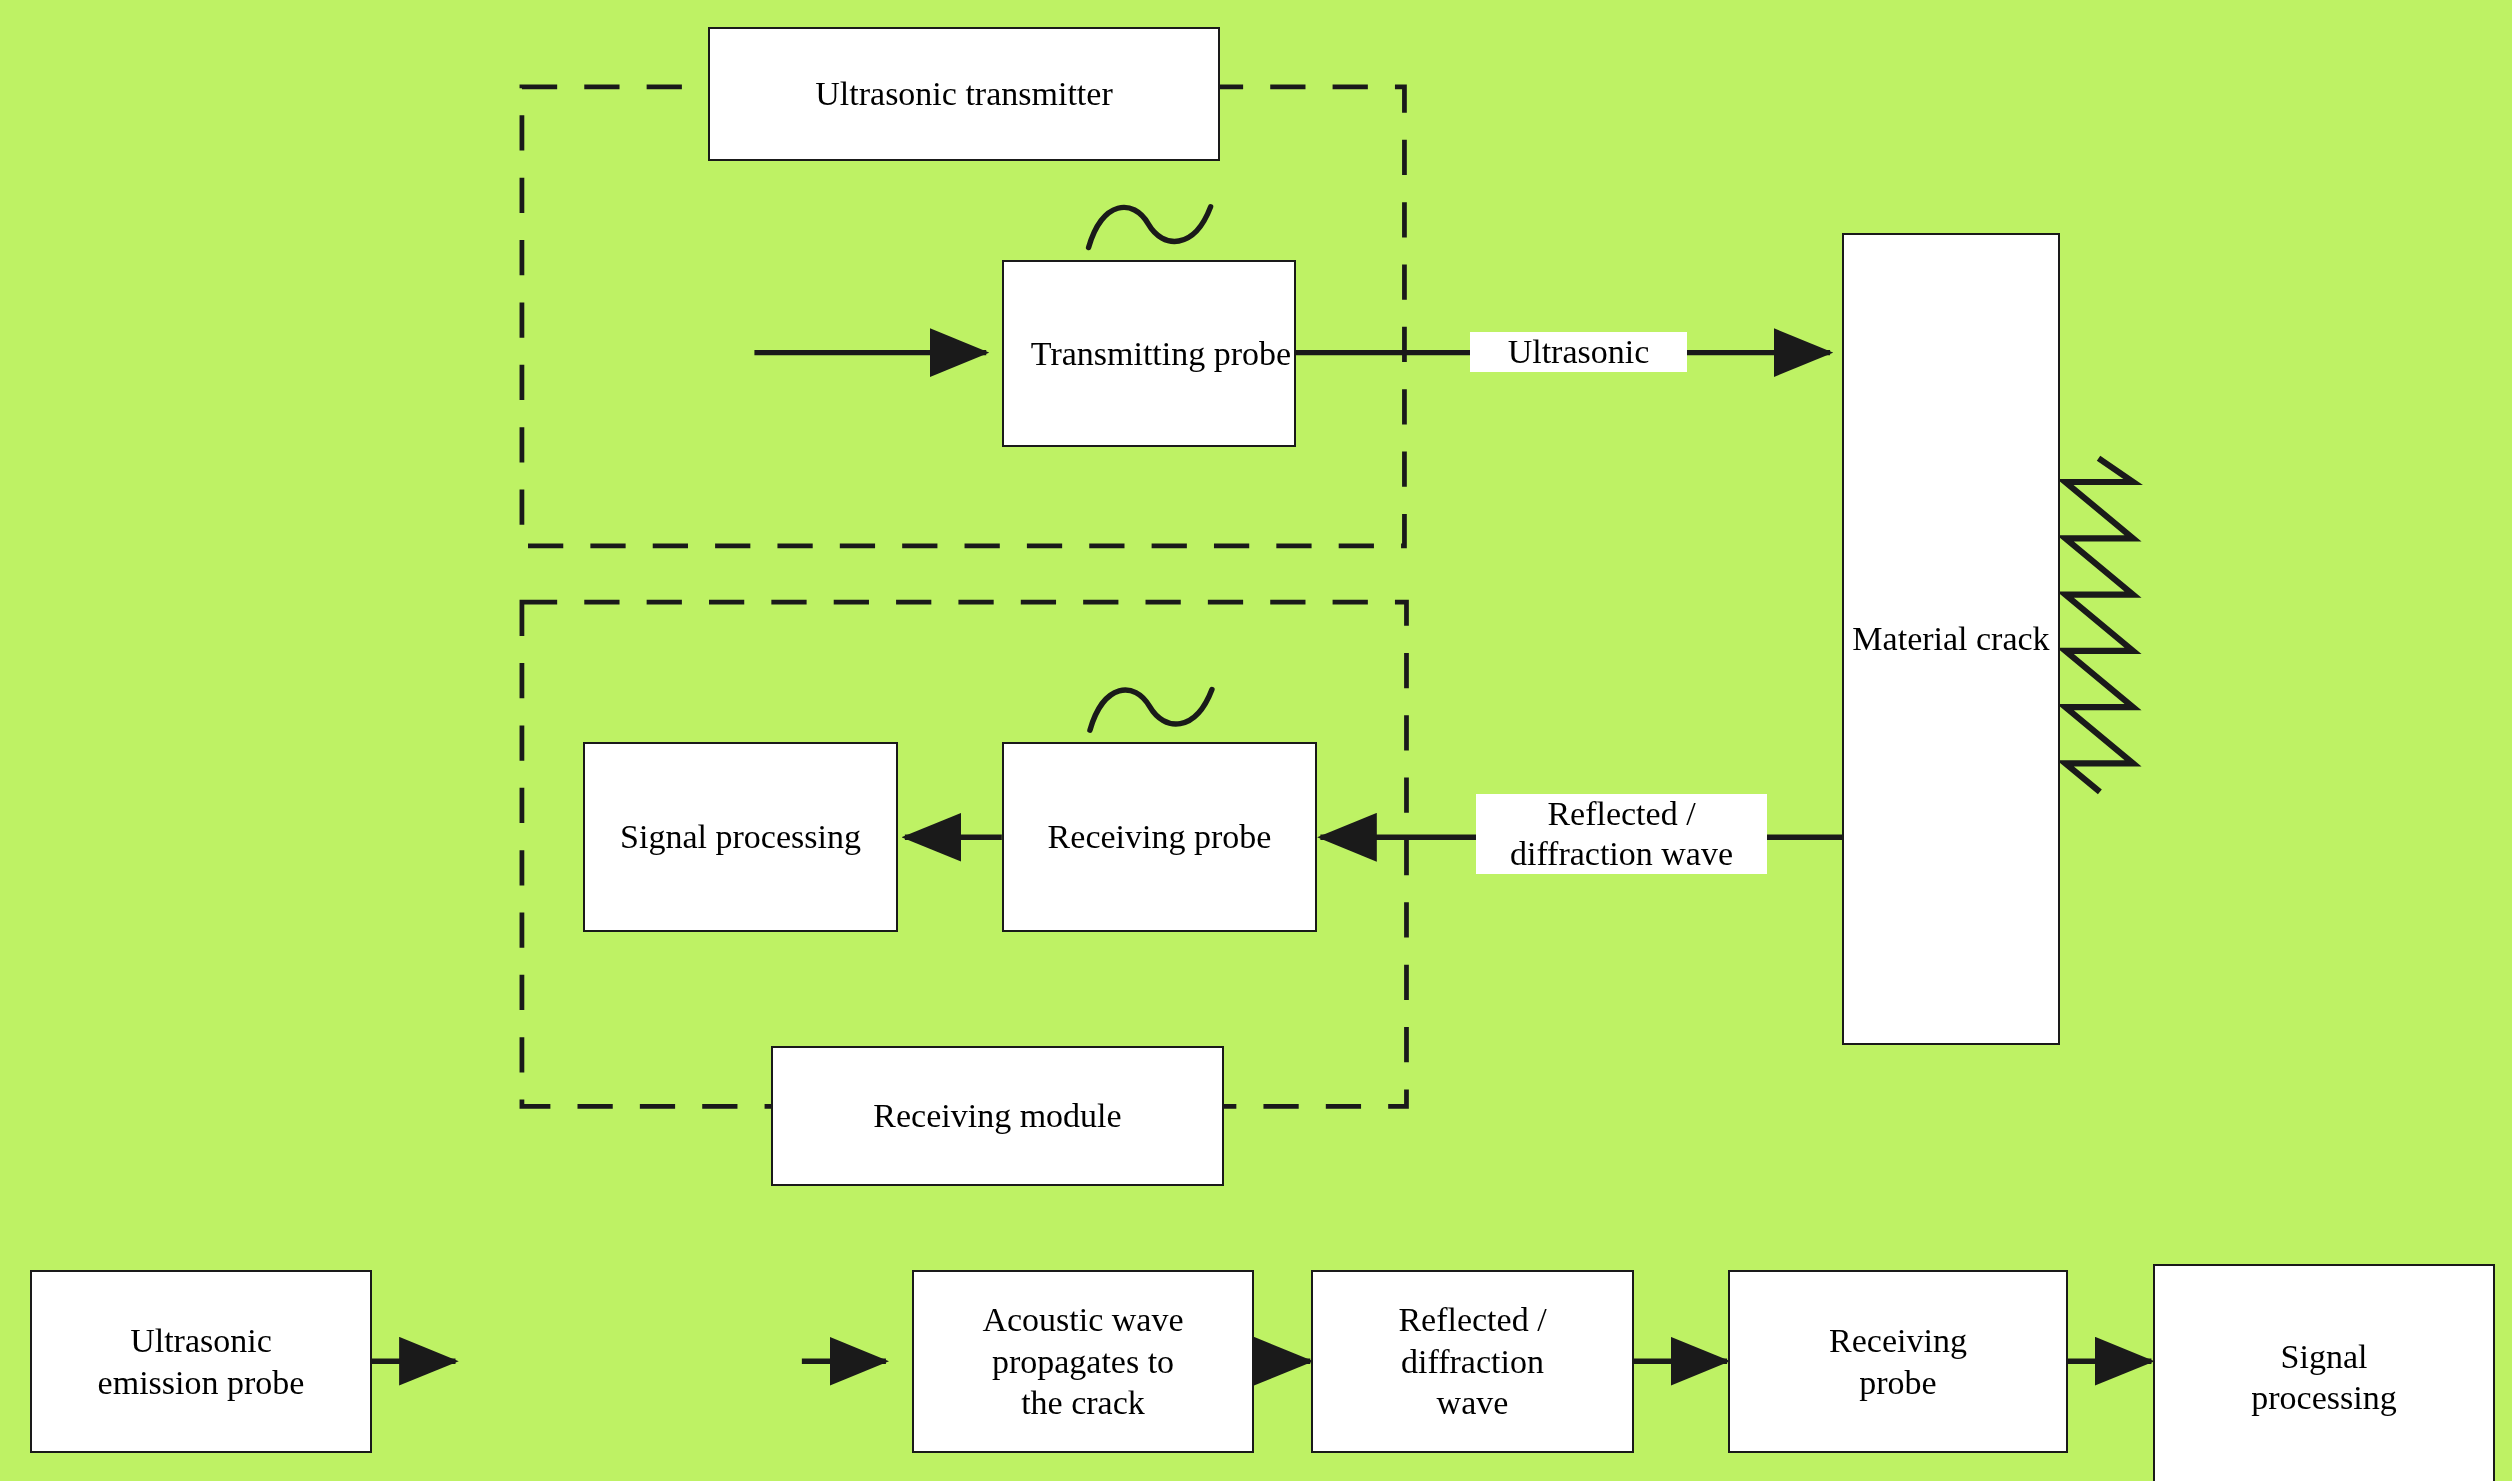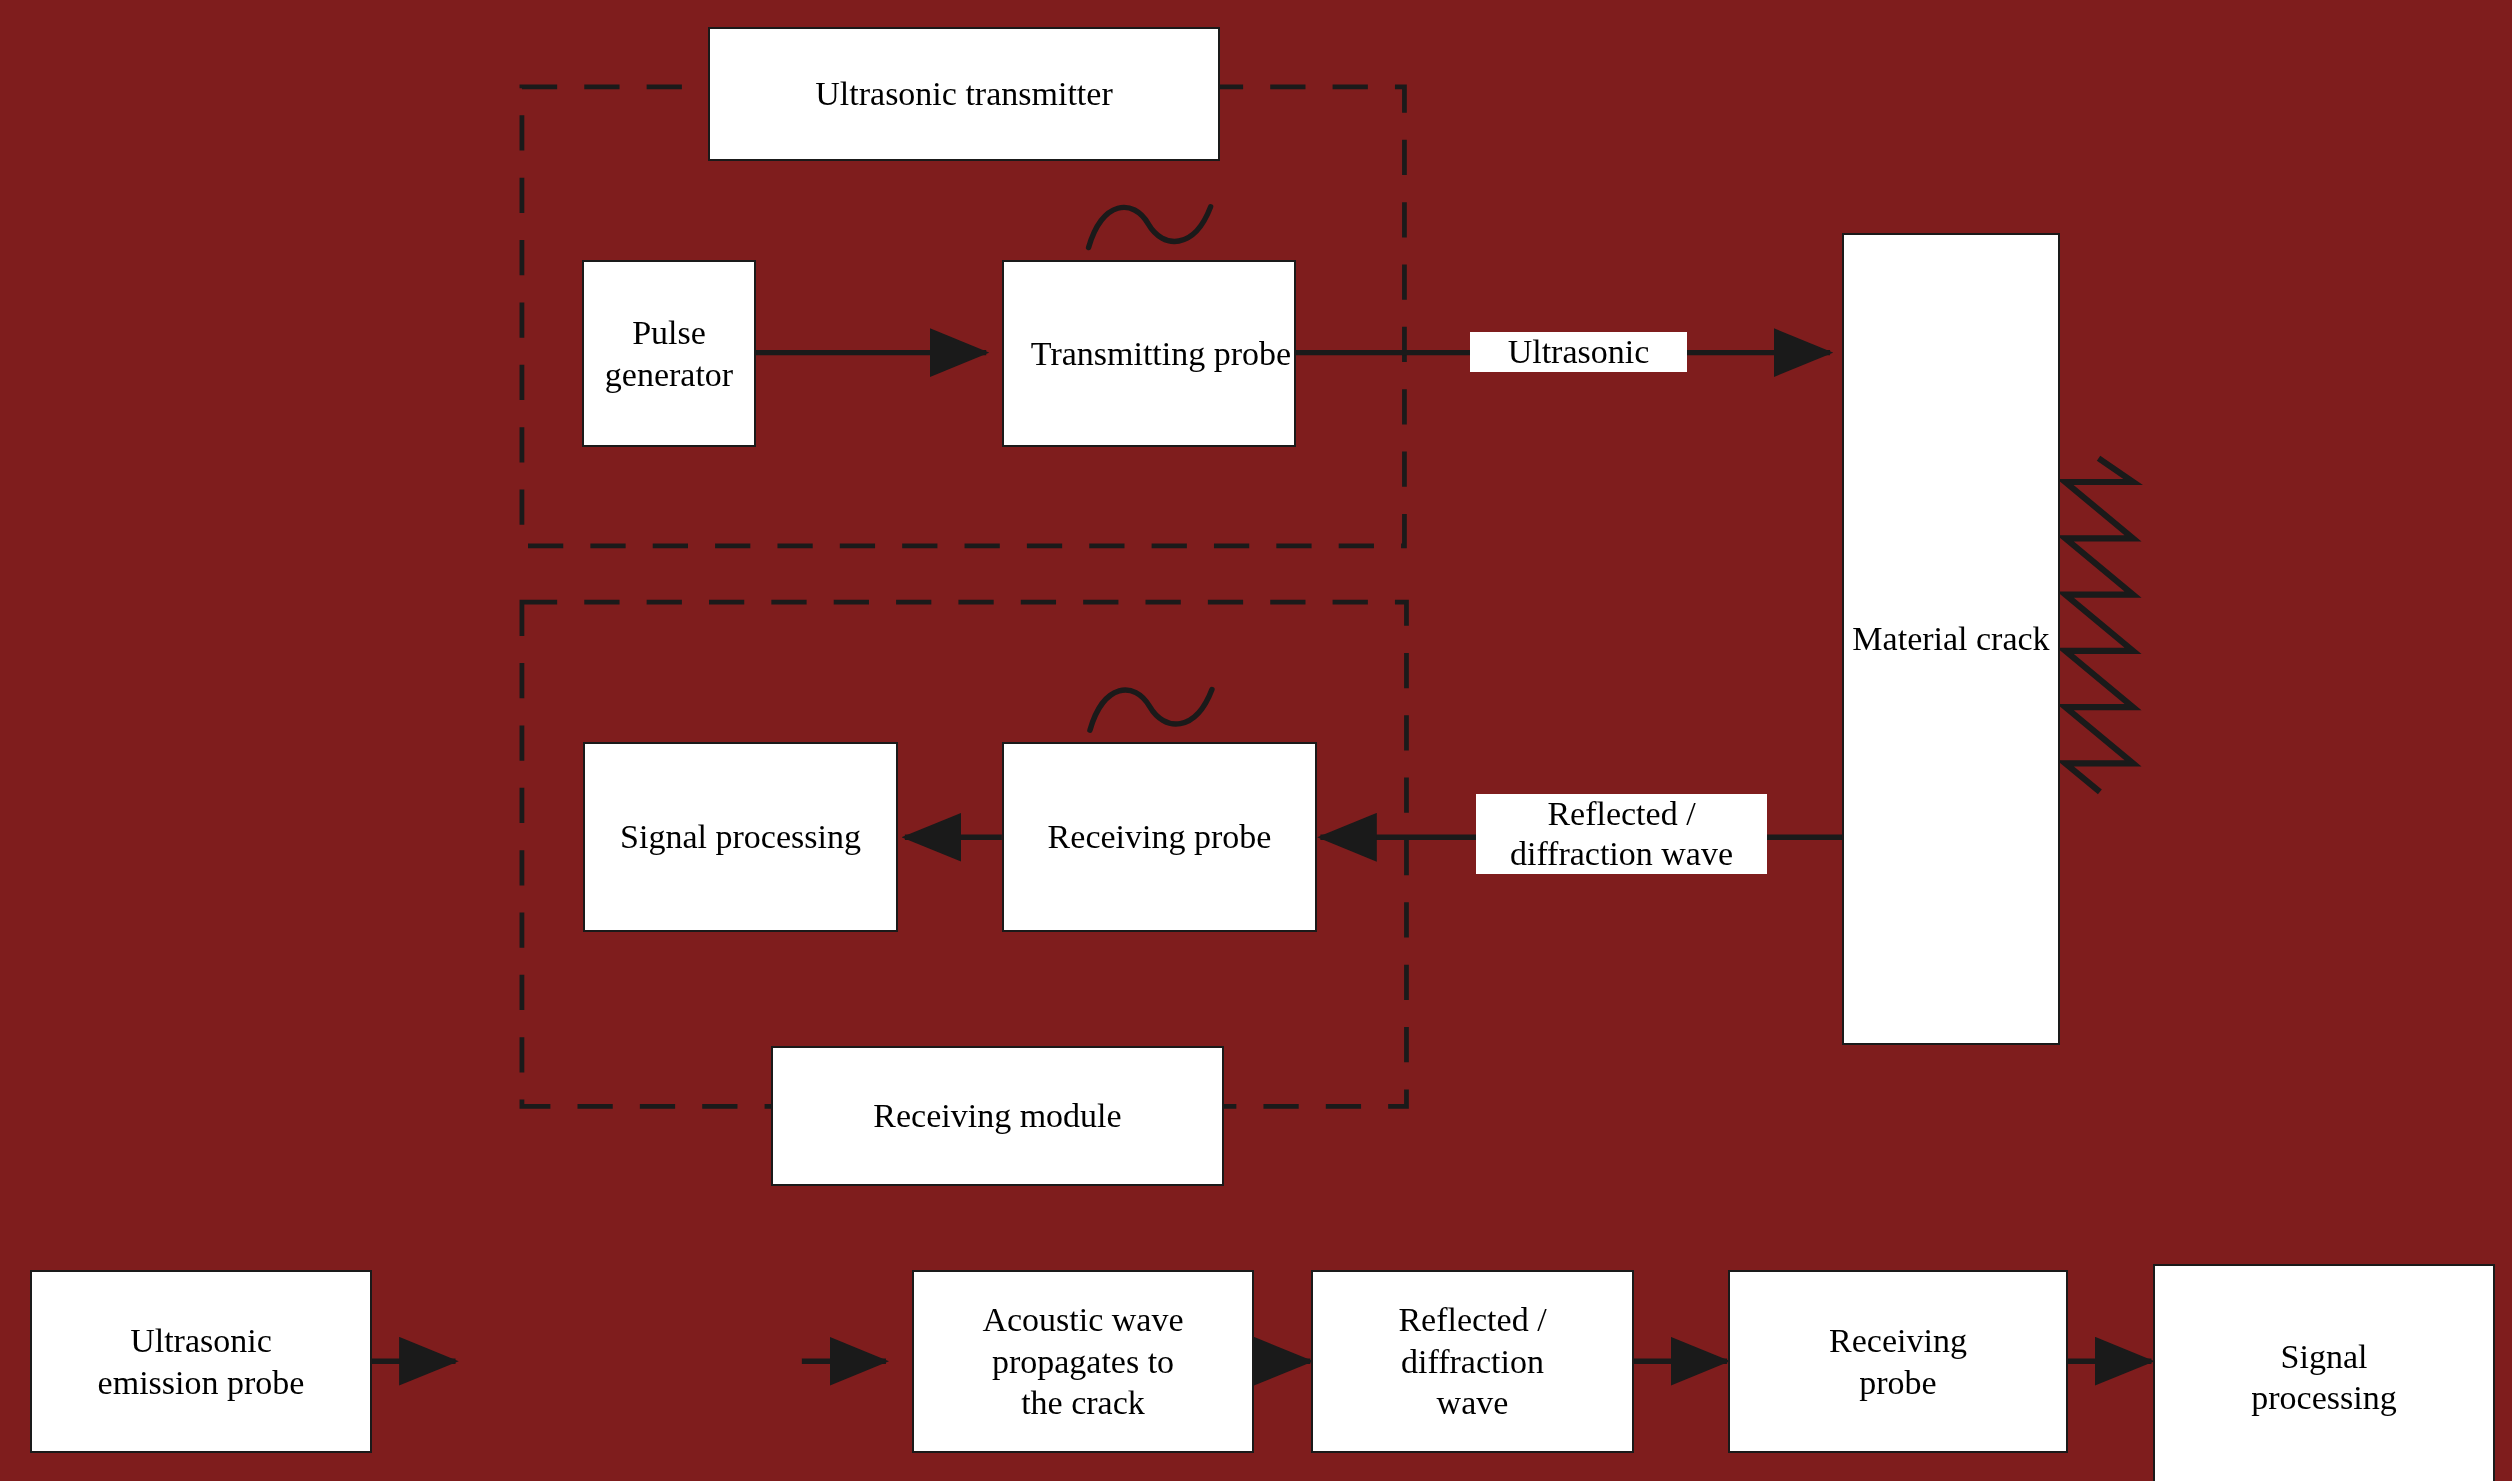--- a/index.html
+++ b/index.html
@@ -1,19 +1,19 @@
 <!DOCTYPE html>
 <html style="font-size:11px"><head>
 <meta charset="utf-8">
 <style>
   html,body{margin:0;padding:0;background:#ffffff;}
   #stage{
     position:relative;
     width:2512px;height:1482px;
-    background:#7f1d1d;
+    background:#bef264;
     font-family:"Liberation Serif","DejaVu Serif",serif;
     color:#000000;
     overflow:hidden;
   }
   .svg-layer{position:absolute;left:0;top:0;width:2512px;height:1482px;}
   .node{
     position:absolute;
     box-sizing:border-box;
     border:2.7px solid #1a1a1a;
     background:#ffffff;
@@ -73,21 +73,20 @@
 
     <line x1="548" y1="2008" x2="672" y2="2008" stroke="#1a1a1a" stroke-width="8" marker-end="url(#arrowR)"></line>
     <line x1="1183" y1="2008" x2="1307" y2="2008" stroke="#1a1a1a" stroke-width="8" marker-end="url(#arrowR)"></line>
     <line x1="1793" y1="2008" x2="1933" y2="2008" stroke="#1a1a1a" stroke-width="8" marker-end="url(#arrowR)"></line>
     <line x1="2410" y1="2008" x2="2548" y2="2008" stroke="#1a1a1a" stroke-width="8" marker-end="url(#arrowR)"></line>
     <line x1="3050" y1="2008" x2="3174" y2="2008" stroke="#1a1a1a" stroke-width="8" marker-end="url(#arrowR)"></line>
   </svg>
 
   <div class="node" style="left:708px;top:27px;width:512px;height:134px;">Ultrasonic transmitter</div>
 
-  <div class="node" style="left:582px;top:260px;width:174px;height:187px;">Pulse generator</div>
 
   <div class="node" style="left:1002px;top:260px;width:294px;height:187px;padding-left:24px;">Transmitting probe</div>
 
   <div class="node" style="left:1842px;top:233px;width:218px;height:812px;">Material crack</div>
 
   <div class="node" style="left:583px;top:742px;width:315px;height:190px;">Signal processing</div>
 
   <div class="node" style="left:1002px;top:742px;width:315px;height:190px;">Receiving probe</div>
 
   <div class="node" style="left:771px;top:1046px;width:453px;height:140px;">Receiving module</div>

